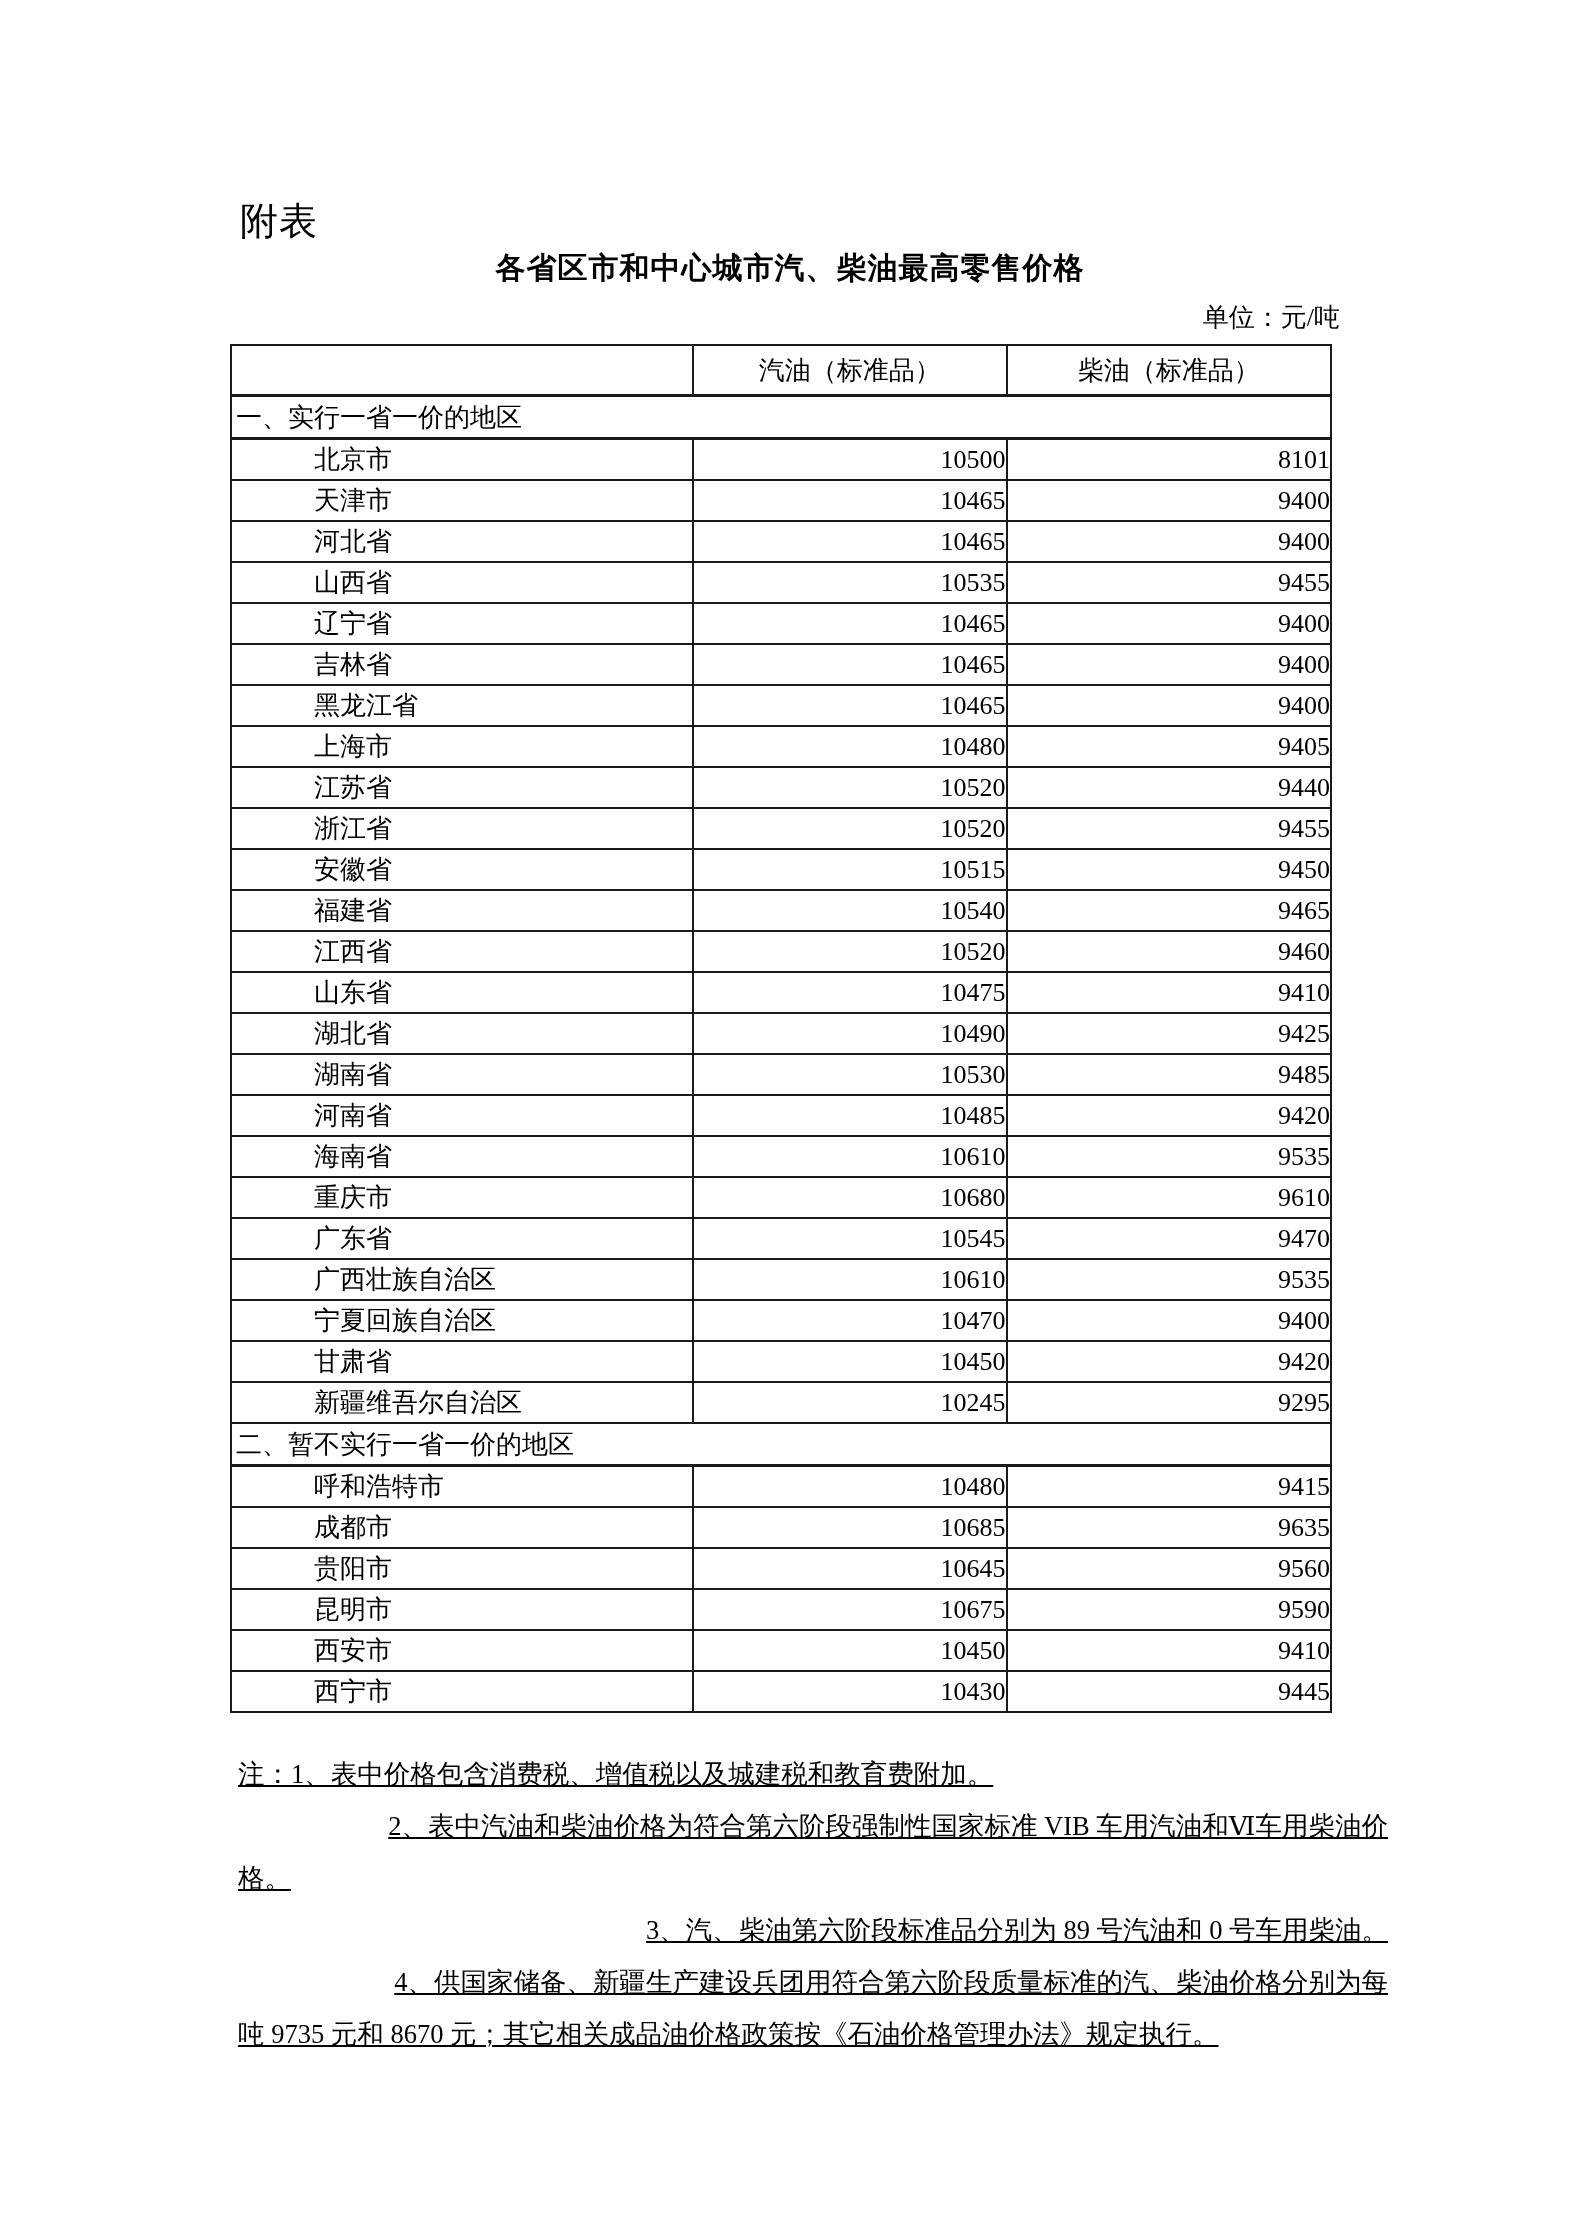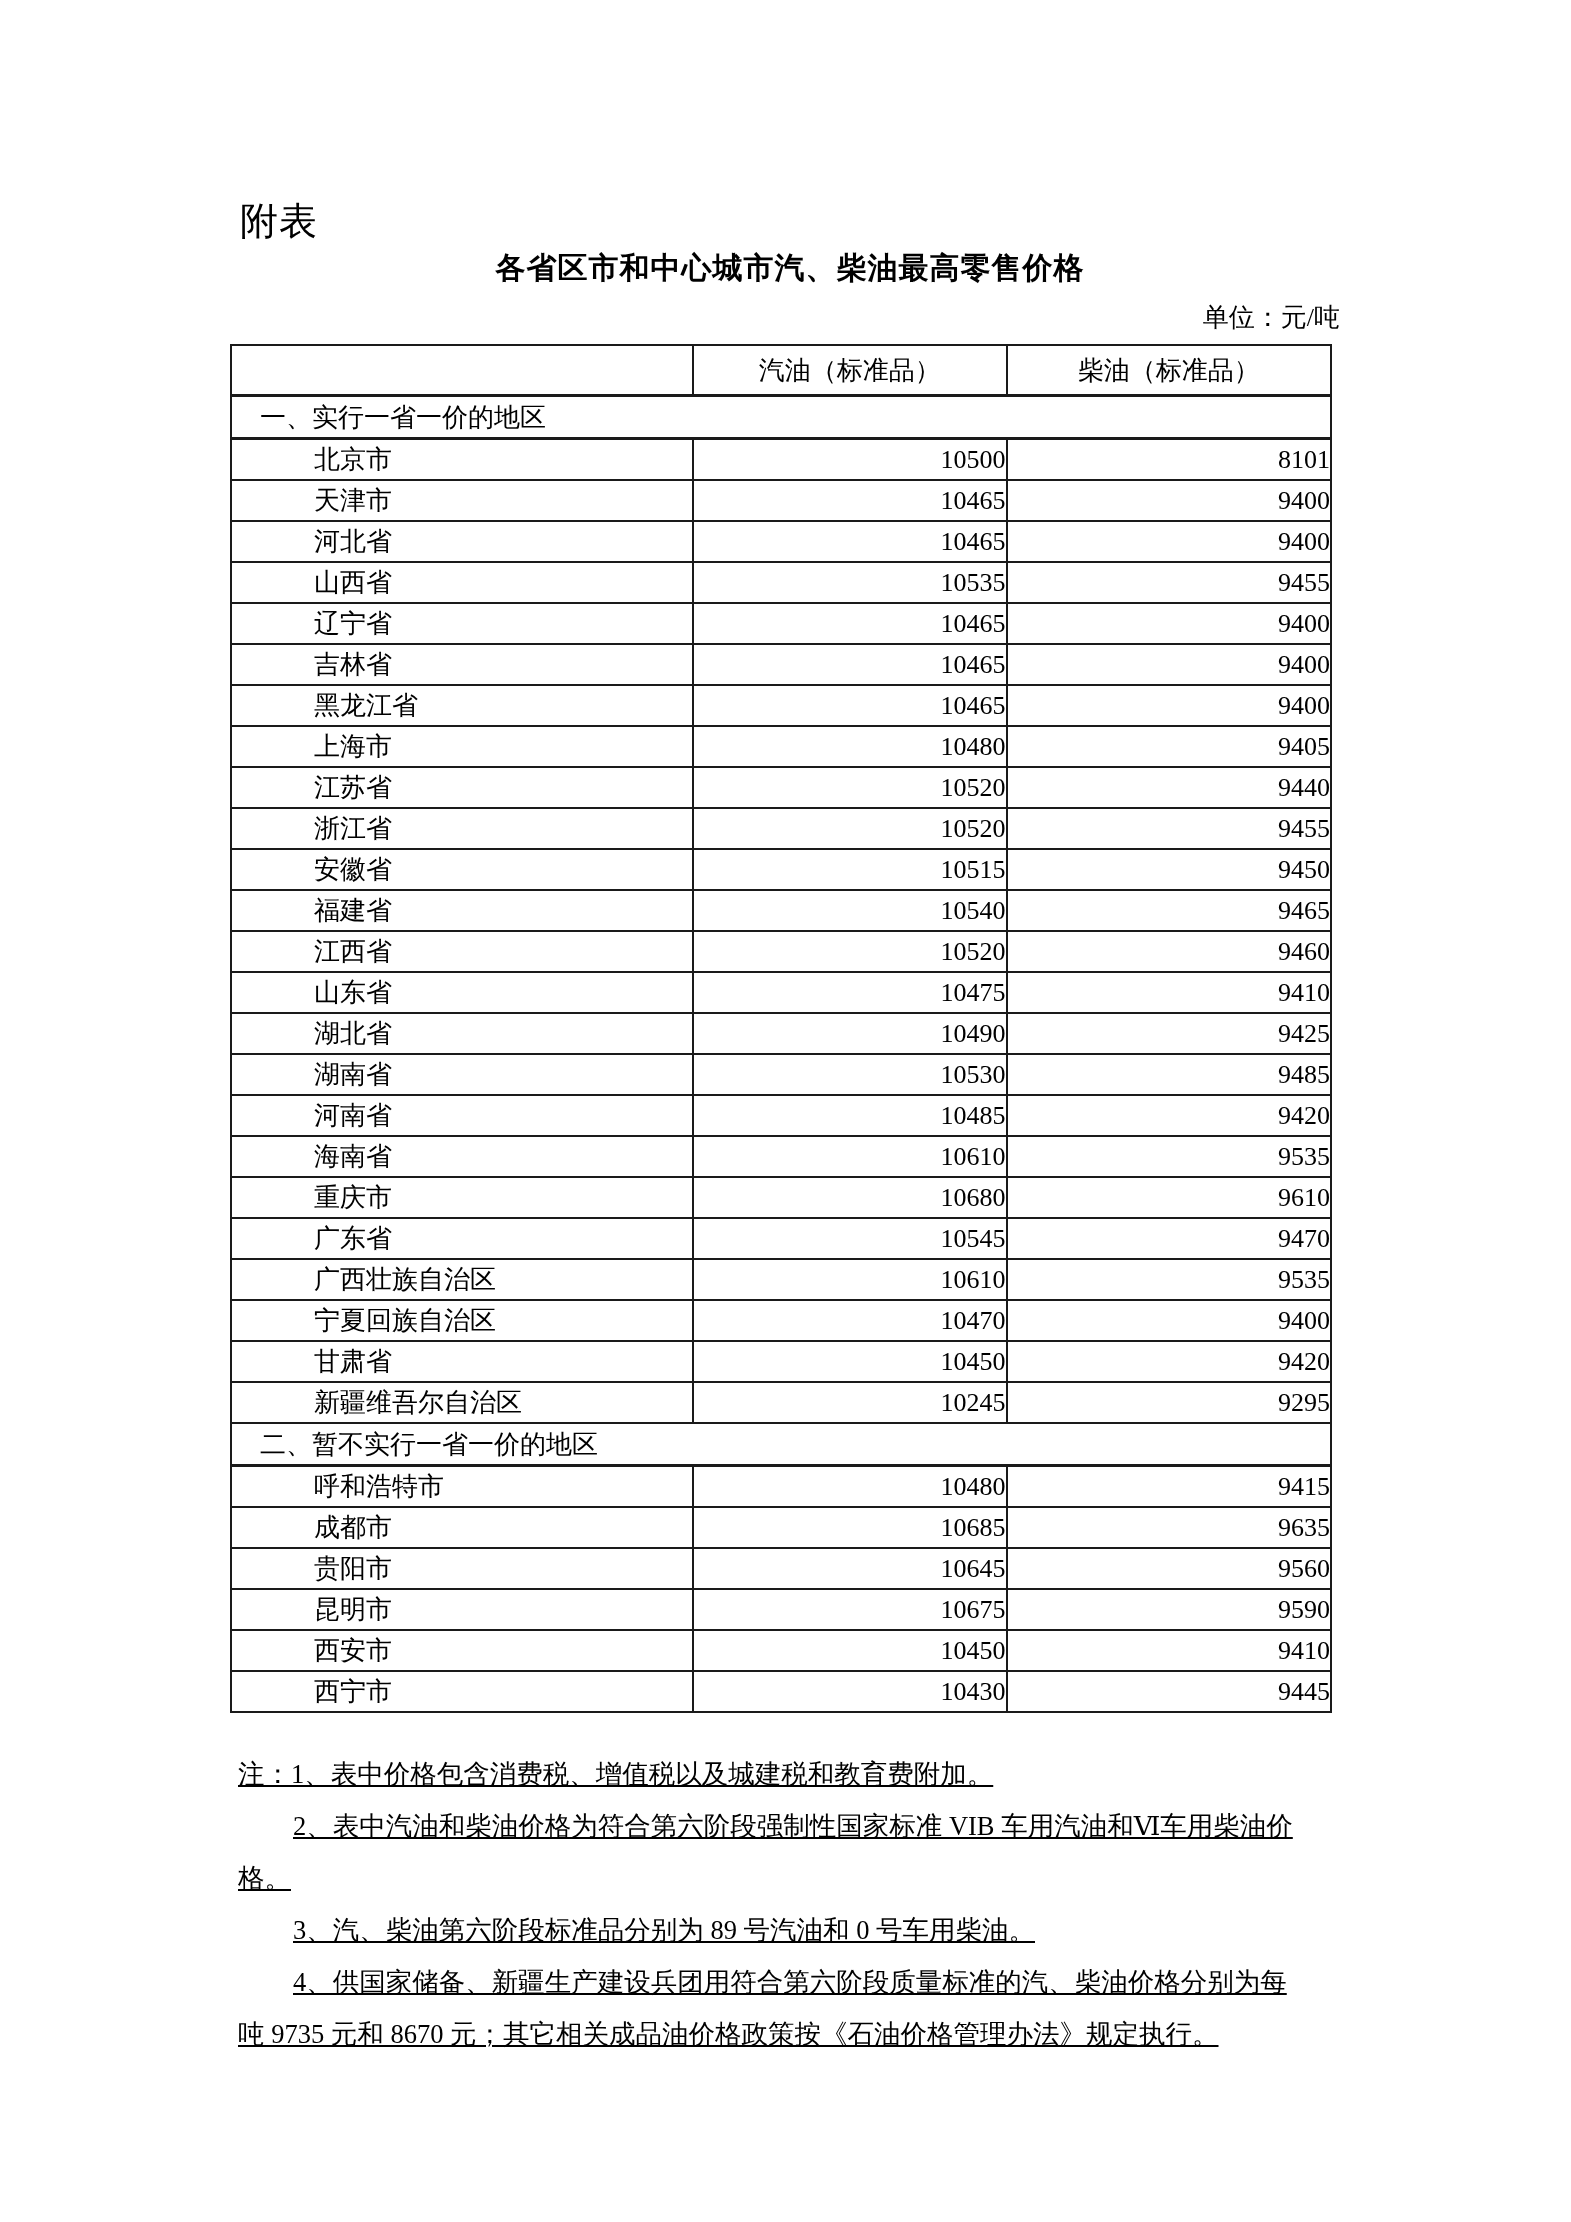--- a/index.html
+++ b/index.html
@@ -70,21 +70,21 @@
     background: #ffffff;
   }
   .price-table thead th {
     height: 48px;
     text-align: center;
     border-bottom-width: 3px;
   }
   .price-table tr.section-row td {
     height: 40px;
     text-align: left;
-    padding-left: 28px;
+    padding-left: 4px;
     border-bottom-width: 3px;
   }
   .price-table tbody tr.data-row td {
     height: 39px;
   }
   .price-table td.region-cell {
     text-align: left;
     padding-left: 82px;
   }
   .price-table td.num-cell {
@@ -100,20 +100,21 @@
     font-size: 26.5px;
   }
   .note-line {
     line-height: 52px;
     height: 52px;
     white-space: nowrap;
     text-decoration: underline;
   }
   .note-line.indented {
     padding-left: 55px;
+    text-align: right;
   }
 </style>
 </head>
 <body>
 
 <div class="page">
 
   <div class="annex">附表</div>
 
   <h1 class="doc-title">各省区市和中心城市汽、柴油最高零售价格</h1>

